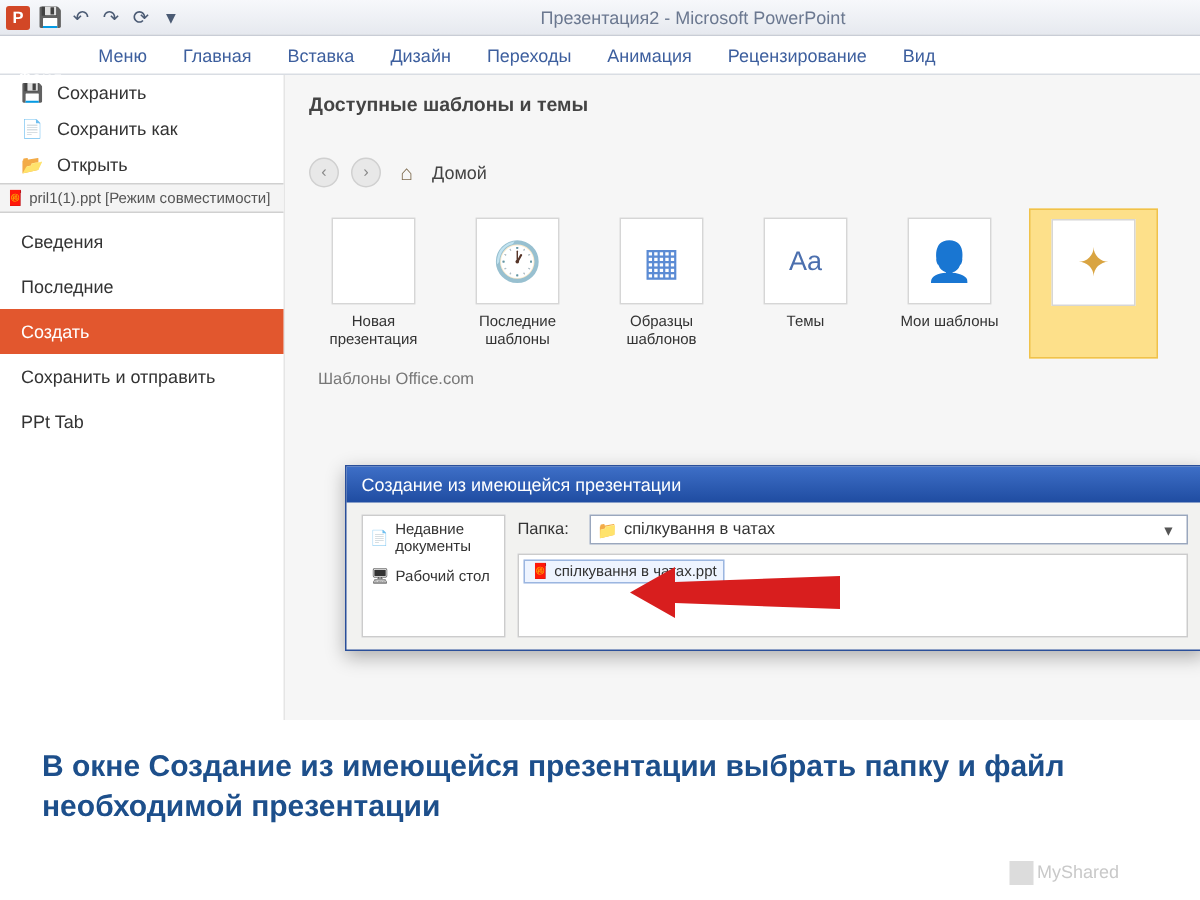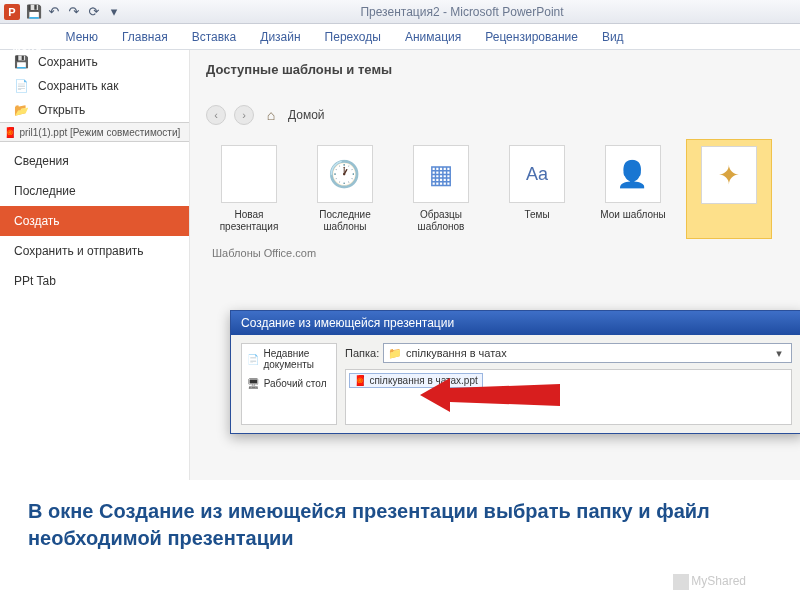--- a/index.html
+++ b/index.html
@@ -30,21 +30,21 @@
   .tpl.selected { background:#fde08a; border:1px solid #f0c24a; }
   .tpl-ic { width:56px; height:58px; background:#fff; border:1px solid #d6d6d6; margin-bottom:6px; position:relative; display:flex; align-items:center; justify-content:center; font-size:26px; color:#888; }
   .tpl-lbl { font-size:10px; line-height:1.2; color:#333; }
   .subhead { font-size:11px; color:#777; margin-top:8px; padding-left:6px; }
   .dialog { position:absolute; left:230px; top:310px; width:573px; border:1px solid #2a4f9a; background:#f2f2f0; box-shadow:0 4px 12px rgba(0,0,0,.3); }
   .dlg-title { background:linear-gradient(#3e6fc7,#1f4ca1); color:#fff; font-size:12px; padding:5px 10px; }
   .dlg-body { padding:8px 10px; display:flex; gap:8px; }
   .dlg-side { width:96px; border:1px solid #ccc; background:#fff; font-size:10px; }
   .dlg-side div { padding:4px 5px; display:flex; align-items:center; gap:4px; }
   .dlg-main { flex:1; }
-  .folder-row { display:flex; align-items:center; gap:4px; margin-bottom:6px; }
+  .folder-row { display:flex; align-items:center; gap:14px; margin-bottom:6px; }
   .folder-row label { font-size:11px; }
   .folder-sel { flex:1; border:1px solid #9aa7bd; background:#fff; height:20px; display:flex; align-items:center; padding:0 4px; font-size:11px; }
   .dd { width:16px; text-align:center; color:#555; }
   .file-list { border:1px solid #ccc; background:#fff; height:56px; padding:3px; }
   .file-item { display:inline-flex; align-items:center; gap:3px; border:1px solid #9bb6e0; padding:1px 4px; font-size:10px; background:#eef4ff; }
   .arrow { position:absolute; left:420px; top:370px; width:140px; height:50px; pointer-events:none; }
   .caption-area { position:absolute; left:0; top:480px; width:760px; height:120px; background:#fff; padding:18px 28px; }
   .caption { font-size:20px; font-weight:bold; color:#1d4f8b; line-height:1.35; }
   .logo { position:absolute; right:14px; bottom:10px; font-size:12px; color:#c9c9c9; font-family:Arial,sans-serif; }
   .logo .lg-ic { display:inline-block; width:16px; height:16px; vertical-align:middle; margin-right:2px; background:#dcdcdc; }

